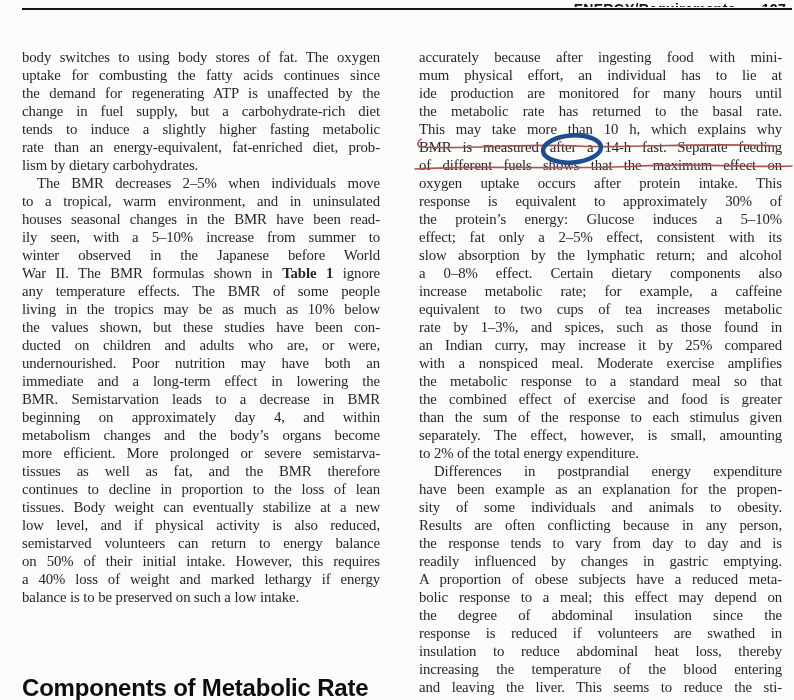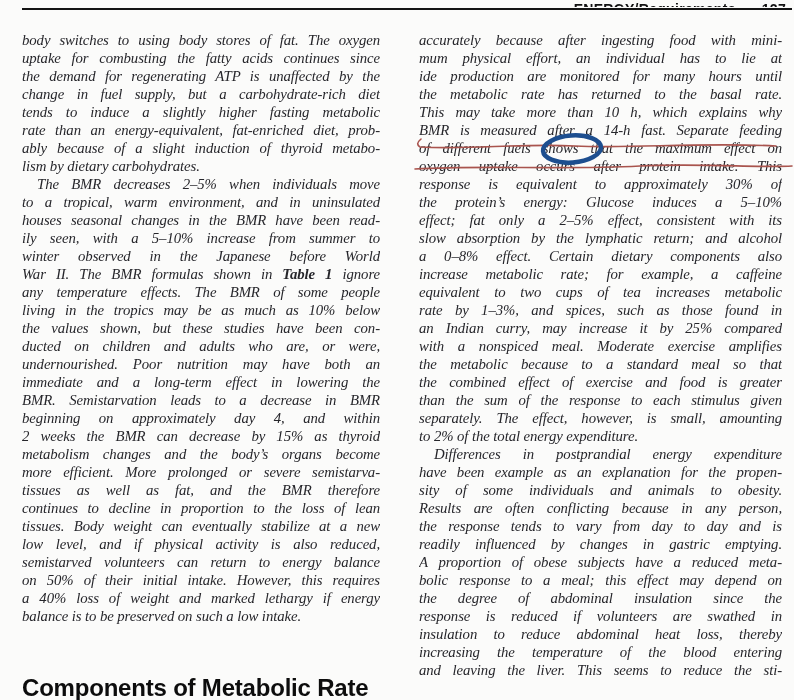--- a/index.html
+++ b/index.html
@@ -19,22 +19,22 @@
   .header-text{
     display:inline-block;margin-top:-11px;
     font-family:"Liberation Sans", sans-serif;
     font-weight:bold;font-size:14px;letter-spacing:.3px;color:#111;
   }
   .header-text .pgnum{margin-left:26px;}
   .rule{
     position:absolute;left:22px;top:8px;width:770px;height:2px;background:#141414;
   }
   .col{
-    position:absolute;top:31px;
-    font-size:14.8px;letter-spacing:-0.1px;font-style:italic;
+    position:absolute;top:48px;
+    font-size:14.8px;letter-spacing:-0.1px;
   }
   .line{
     height:18px;line-height:18px;overflow:hidden;
     text-align:justify;text-align-last:justify;
     white-space:normal;
   }
   .line.plast{text-align-last:left;}
   .line.pfirst{text-indent:15px;}
   .b{font-weight:bold;margin-top:32px;}
   .section-heading{
@@ -60,37 +60,35 @@
 
   <div class="rule"></div>
 
   <div id="leftcol" class="col" style="left:22px;width:358px;">
       <div class="line">body switches to using body stores of fat. The oxygen</div>
       <div class="line">uptake for combusting the fatty acids continues since</div>
       <div class="line">the demand for regenerating ATP is unaffected by the</div>
       <div class="line">change in fuel supply, but a carbohydrate-rich diet</div>
       <div class="line">tends to induce a slightly higher fasting metabolic</div>
       <div class="line">rate than an energy-equivalent, fat-enriched diet, prob-</div>
-      <div class="line">ably because of a slight induction of thyroid metabo-</div>
       <div class="line plast">lism by dietary carbohydrates.</div>
       <div class="line pfirst">The BMR decreases 2–5% when individuals move</div>
       <div class="line">to a tropical, warm environment, and in uninsulated</div>
       <div class="line">houses seasonal changes in the BMR have been read-</div>
       <div class="line">ily seen, with a 5–10% increase from summer to</div>
       <div class="line">winter observed in the Japanese before World</div>
       <div class="line"><span>War II. The BMR formulas shown in </span><span class="b">Table 1</span><span> ignore</span></div>
       <div class="line">any temperature effects. The BMR of some people</div>
       <div class="line">living in the tropics may be as much as 10% below</div>
       <div class="line">the values shown, but these studies have been con-</div>
       <div class="line">ducted on children and adults who are, or were,</div>
       <div class="line">undernourished. Poor nutrition may have both an</div>
       <div class="line">immediate and a long-term effect in lowering the</div>
       <div class="line">BMR. Semistarvation leads to a decrease in BMR</div>
       <div class="line">beginning on approximately day 4, and within</div>
-      <div class="line">2 weeks the BMR can decrease by 15% as thyroid</div>
       <div class="line">metabolism changes and the body’s organs become</div>
       <div class="line">more efficient. More prolonged or severe semistarva-</div>
       <div class="line">tissues as well as fat, and the BMR therefore</div>
       <div class="line">continues to decline in proportion to the loss of lean</div>
       <div class="line">tissues. Body weight can eventually stabilize at a new</div>
       <div class="line">low level, and if physical activity is also reduced,</div>
       <div class="line">semistarved volunteers can return to energy balance</div>
       <div class="line">on 50% of their initial intake. However, this requires</div>
       <div class="line">a 40% loss of weight and marked lethargy if energy</div>
       <div class="line plast">balance is to be preserved on such a low intake.</div>
@@ -108,21 +106,21 @@
       <div class="line">response is equivalent to approximately 30% of</div>
       <div class="line">the protein’s energy: Glucose induces a 5–10%</div>
       <div class="line">effect; fat only a 2–5% effect, consistent with its</div>
       <div class="line">slow absorption by the lymphatic return; and alcohol</div>
       <div class="line">a 0–8% effect. Certain dietary components also</div>
       <div class="line">increase metabolic rate; for example, a caffeine</div>
       <div class="line">equivalent to two cups of tea increases metabolic</div>
       <div class="line">rate by 1–3%, and spices, such as those found in</div>
       <div class="line">an Indian curry, may increase it by 25% compared</div>
       <div class="line">with a nonspiced meal. Moderate exercise amplifies</div>
-      <div class="line">the metabolic because to a standard meal so that</div>
+      <div class="line">the metabolic response to a standard meal so that</div>
       <div class="line">the combined effect of exercise and food is greater</div>
       <div class="line">than the sum of the response to each stimulus given</div>
       <div class="line">separately. The effect, however, is small, amounting</div>
       <div class="line plast">to 2% of the total energy expenditure.</div>
       <div class="line pfirst">Differences in postprandial energy expenditure</div>
       <div class="line">have been example as an explanation for the propen-</div>
       <div class="line">sity of some individuals and animals to obesity.</div>
       <div class="line">Results are often conflicting because in any person,</div>
       <div class="line">the response tends to vary from day to day and is</div>
       <div class="line">readily influenced by changes in gastric emptying.</div>

